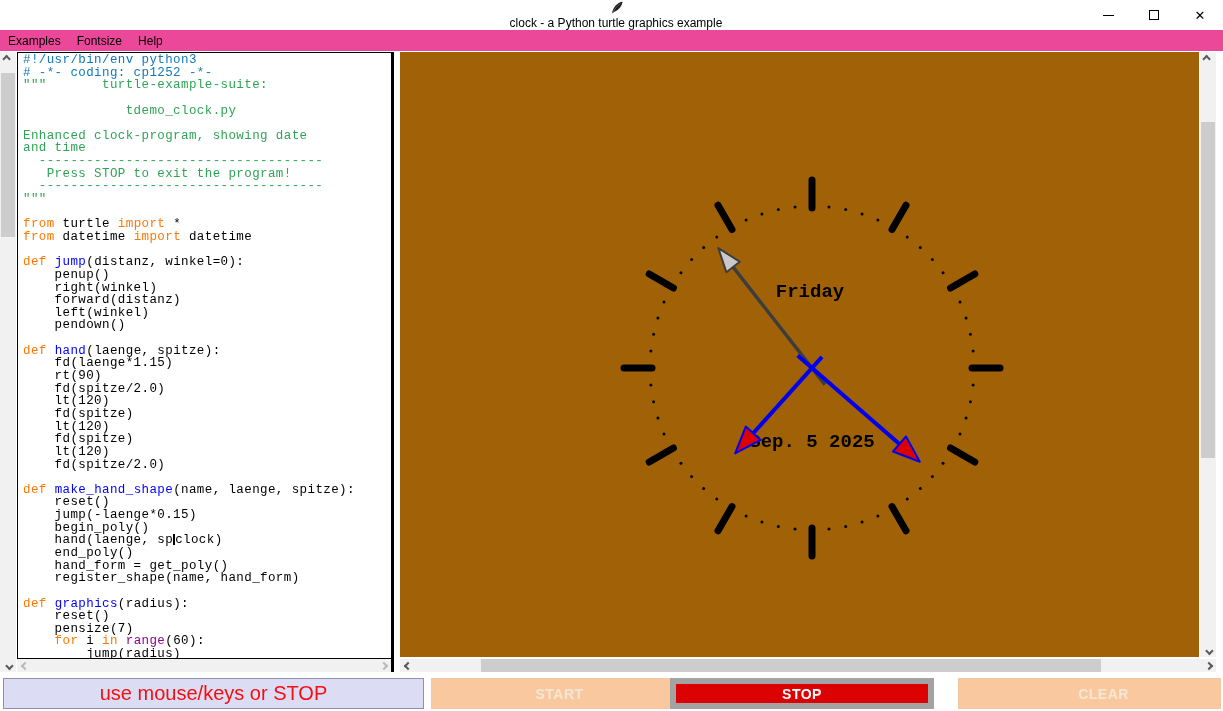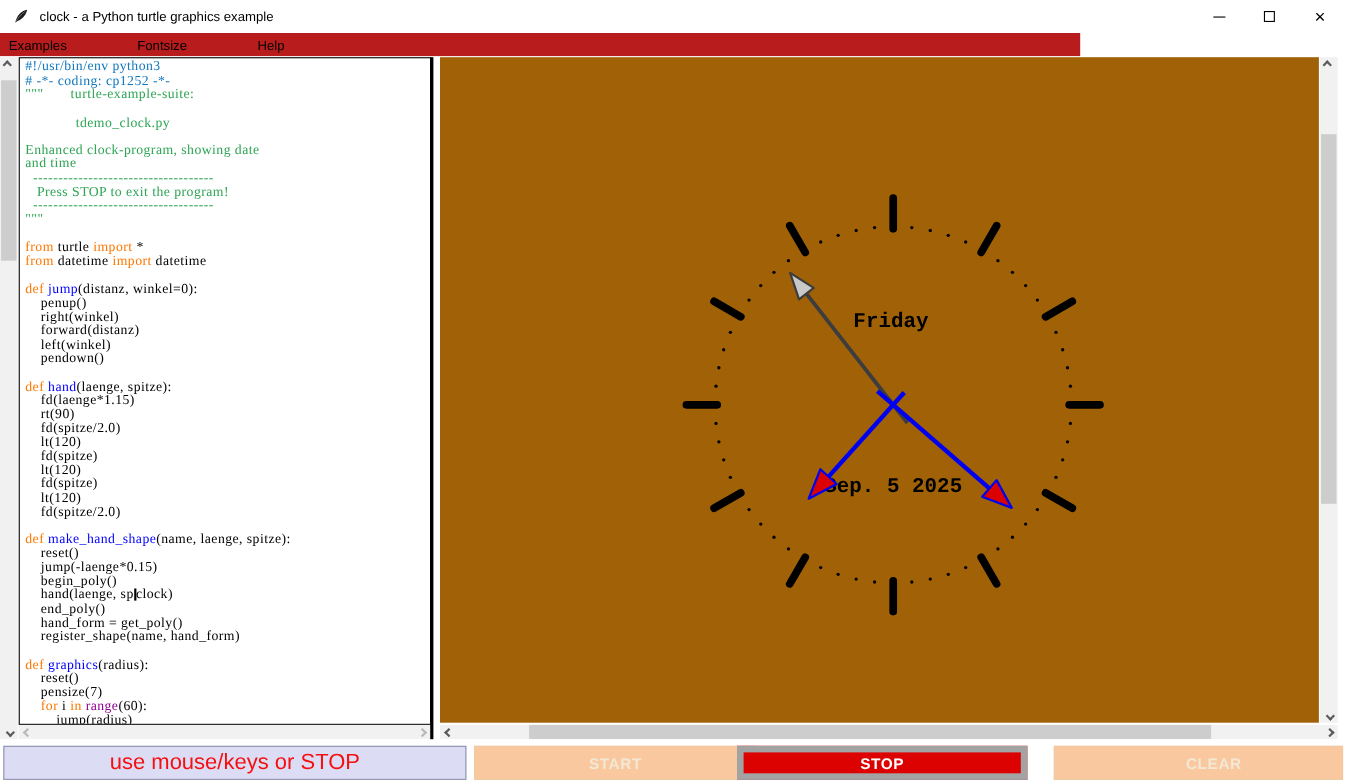--- a/index.html
+++ b/index.html
@@ -2,40 +2,40 @@
 <html style="--keyword: #ff7700; --definition: #0000ff; --comment: #1178bd; --string: #2fa455; --builtin: #900090; --status_bg: #dcdcf5; --status_text: #f50f0f; --btn_bg: #fac89e; --btn_text_disabled: #f2e8d5; --stop_bg: #dd0202; --stop_text: #ffffff;"><head>
 <meta charset="utf-8">
 <style>
   * { margin:0; padding:0; box-sizing:border-box; }
   html,body { width:1223px; height:711px; overflow:hidden; background:#fff;
               font-family:"Liberation Sans", sans-serif; }
   .abs { position:absolute; }
   #app { position:relative; width:1223px; height:711px; background:#fff; }
 
   
-  #titlebar { left:0; top:0; width:1223px; height:30px; background:#fff; display:flex; align-items:center; }
+  #titlebar { left:0; top:0; width:1223px; height:30px; background:#fff; display:flex; align-items:center;flex-direction:column; }
   #app-icon { margin-left:11px; width:16px; height:16px; display:inline-flex; }
   #title-text { margin-left:9px; font-size:12px; color:#000; }
   #win-controls { position:absolute; right:0; top:0; height:30px; display:flex; }
   .win-btn { width:46px; height:30px; display:flex; align-items:center; justify-content:center; cursor:default; }
   .glyph-min { width:11px; height:0; border-top:1px solid #000; display:block; }
   .glyph-max { width:10px; height:10px; border:1px solid #000; display:block; }
   .glyph-close { font-size:13px; color:#000; line-height:1; }
 
   
-  #menubar { left:0; top:30px; width:982px; height:21px; background:#b91c1c; display:flex; align-items:center;gap:48px; }
+  #menubar { left:0; top:30px; width:1223px; height:21px; background:#ec4899; display:flex; align-items:center; }
   .menu-item { font-size:12px; color:#000; padding:2px 7px; margin-left:2px; }
   .menu-item:first-child { margin-left:1px; }
 
   
   #edit-vscroll { left:0; top:52px; width:16px; height:620px; background:#f1f1f1; }
   #edit-vthumb  { left:1px; top:21px; width:14px; height:164px; background:#cdcdcd; }
   #code-area { left:17px; top:52px; width:375px; height:607px; background:#fff;
                border:1px solid #000; padding:1px 0 0 5px; overflow:hidden;
-               font-family:Liberation Serif, serif; font-size:12.5px;
+               font-family:Liberation Mono, monospace; font-size:12.5px;
                letter-spacing:0.4px; }
   .code-line { white-space:pre; height:12.65px; line-height:12.65px; }
   .pl  { color:#000; }
   .kw  { color:var(--keyword); }
   .def { color:var(--definition); }
   .com { color:var(--comment); }
   .str { color:var(--string); }
   .bi  { color:var(--builtin); }
   .caret { display:inline-block; width:0; height:11px; border-left:2px solid #000;
            vertical-align:-2px; }

